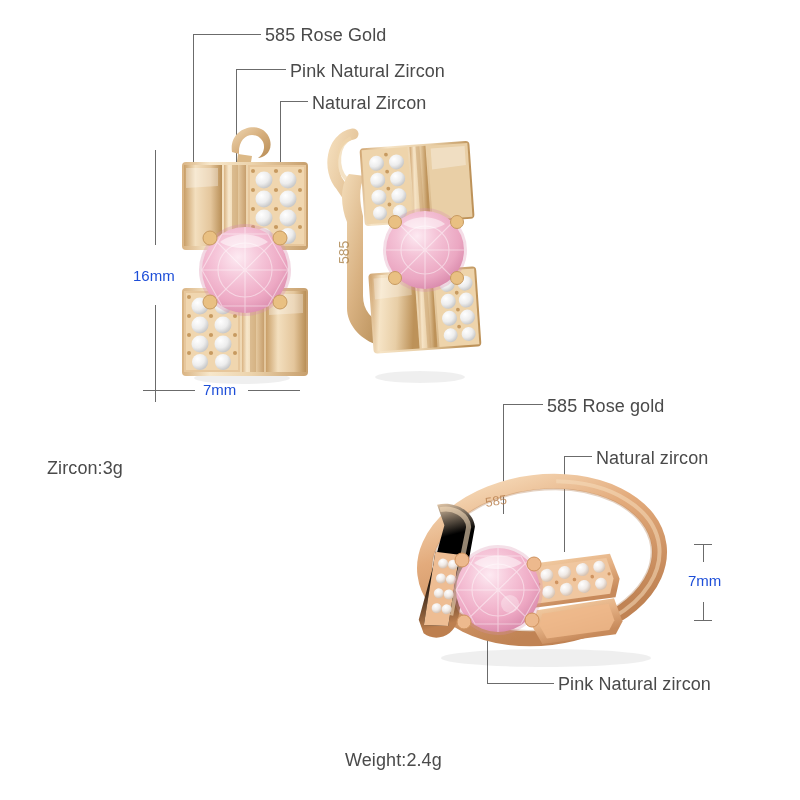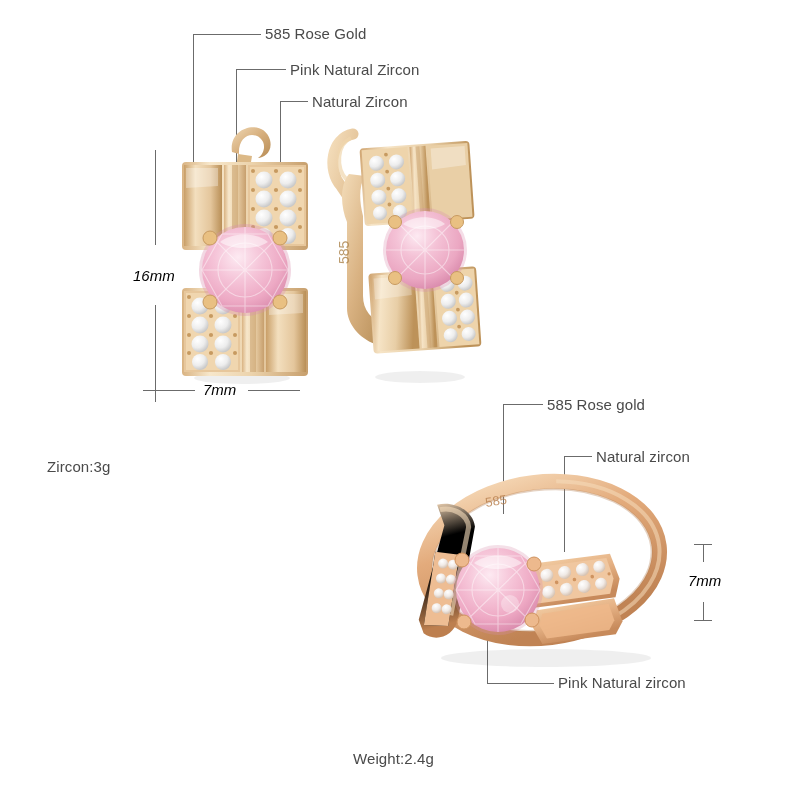--- a/index.html
+++ b/index.html
@@ -1,21 +1,21 @@
 <!DOCTYPE html>
 <html><head>
 <meta charset="utf-8">
 <style>
   html,body{margin:0;padding:0;background:#ffffff;}
   body{width:800px;height:800px;position:relative;overflow:hidden;
        font-family:"Liberation Sans","DejaVu Sans",sans-serif;
        color:#4a4a4a;-webkit-font-smoothing:antialiased;}
   .stage{position:absolute;inset:0;}
-  .lbl{position:absolute;font-size:15px;color:#4a4a4a;white-space:nowrap;letter-spacing:.1px;text-align:right;}
-  .dim{position:absolute;font-size:15px;color:#000000;white-space:nowrap;font-style:italic;}
+  .lbl{position:absolute;font-size:18px;color:#4a4a4a;white-space:nowrap;letter-spacing:.1px;text-align:right;}
+  .dim{position:absolute;font-size:15px;color:#1d4ed8;white-space:nowrap;}
   .ln{position:absolute;background:#6b6b6b;}
   .lnh{height:1px;}
   .lnv{width:1px;}
   svg{display:block;overflow:visible;}
   .j{position:absolute;}
 </style>
 </head>
 <body>
 
 <div class="stage">
@@ -398,15 +398,15 @@
 
     <g fill="#edb98d" stroke="#cf935f" stroke-width="1">
       <circle cx="64" cy="92" r="7"></circle>
           <circle cx="136" cy="96" r="7"></circle>
       <circle cx="66" cy="154" r="7"></circle>
           <circle cx="134" cy="152" r="7"></circle>
     </g>
   </svg>
   </div>
 
-  <span class="lbl" style="left:345px;top:750px;margin-left:8px;">Weight:2.4g</span>
+  <span class="lbl" style="left:345px;top:750px;">Weight:2.4g</span>
 
 </div>
 
 </body></html>

